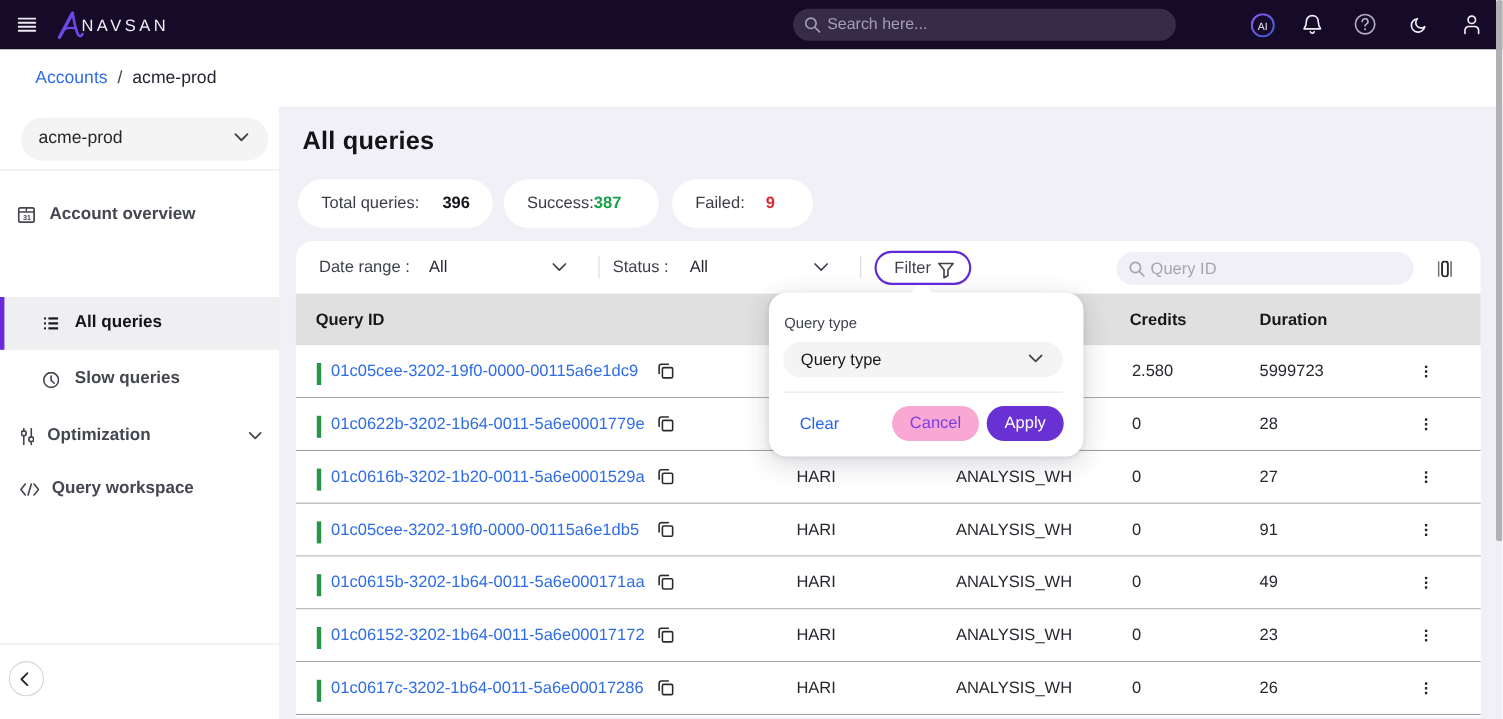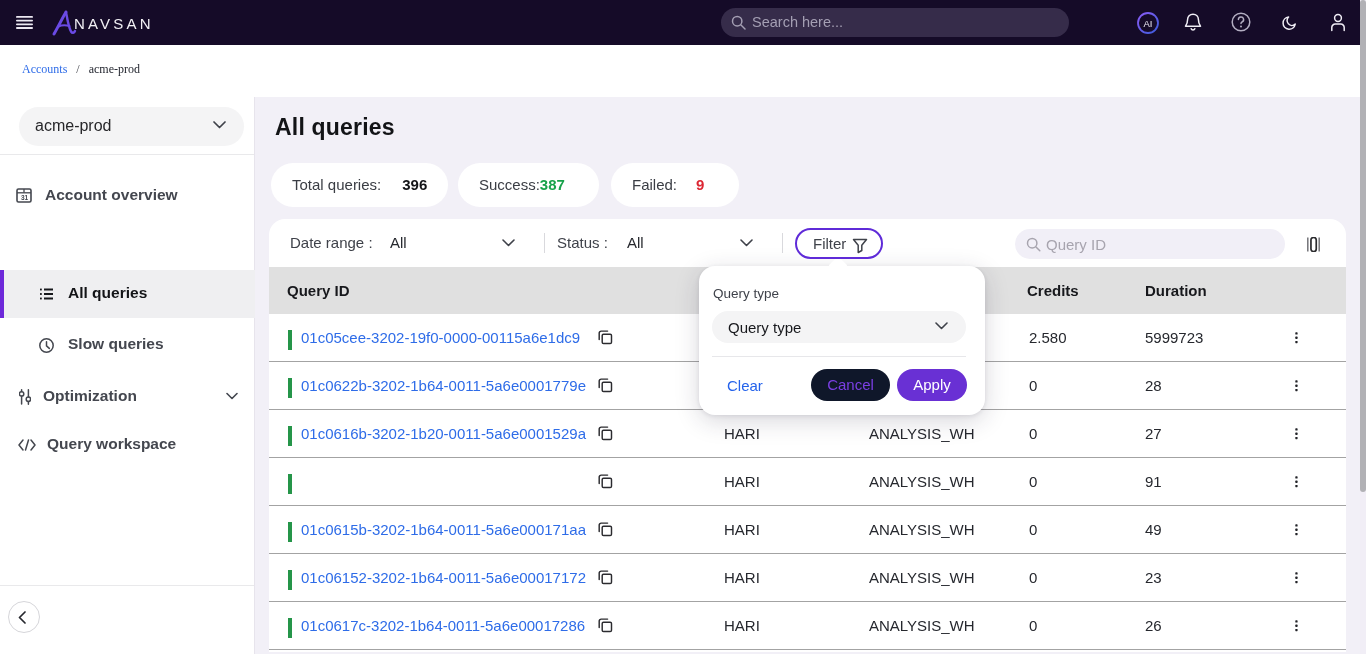--- a/index.html
+++ b/index.html
@@ -12,21 +12,21 @@
   .burger { position:absolute; left:16px; top:16px; }
   .logo { position:absolute; left:51px; top:8px; width:26px; height:30px; }
   .logoword { position:absolute; left:74px; top:15px; color:#f2f1f5; font-size:15px; letter-spacing:3.2px; font-weight:400; }
   .searchpill { position:absolute; left:721px; top:8px; width:348px; height:29px; border-radius:15px; background:#362c4a; color:#a49fb3; font-size:14.5px; line-height:29px; }
   .searchpill svg { position:absolute; left:10px; top:7px; }
   .searchpill span { position:absolute; left:31px; }
   .navicon { position:absolute; top:12px; }
 
   
   .crumbs { position:absolute; left:0; top:45px; width:1366px; height:52px; background:#fff; }
-  .crumbs .inner { position:absolute; left:22px; top:17px; font-size:12px; color:#23262f;font-family:Liberation Serif, serif; }
+  .crumbs .inner { position:absolute; left:32px; top:17px; font-size:16px; color:#23262f; }
   .crumbs a { color:#2e6ce8; text-decoration:none; }
   .crumbs .sep { color:#3f4148; margin:0 9px; }
 
   
   .sidebar { position:absolute; left:0; top:97px; width:255px; height:557px; background:#fff; border-right:1px solid #e7e4ec; }
   .acct { position:absolute; left:19px; top:10px; width:225px; height:39px; background:#f4f4f5; border-radius:20px; }
   .acct span { position:absolute; left:16px; top:10px; font-size:16px; color:#27272a; }
   .acct svg { position:absolute; right:18px; top:14px; }
   .sidediv { position:absolute; left:0; top:57px; width:254px; border-top:1px solid #e9e9eb; }
   .mi { position:absolute; left:0; width:255px; height:48px; color:#44474f; font-size:15.5px; font-weight:700; }
@@ -78,21 +78,21 @@
 
   
   .popup { position:absolute; z-index:5; left:699px; top:266px; width:286px; height:149px; background:#fff; border-radius:16px; box-shadow:0 6px 24px rgba(40,35,60,.18), 0 1px 4px rgba(40,35,60,.10); }
   .popup .arrow { position:absolute; left:132px; top:-7px; width:14px; height:14px; background:#fff; transform:rotate(45deg); border-radius:2px; }
   .popup .plabel { position:absolute; left:14px; top:20px; font-size:13.5px; color:#3f424a; }
   .popup .pselect { position:absolute; left:13px; top:45px; width:254px; height:32px; background:#f4f4f5; border-radius:16px; }
   .popup .pselect span { position:absolute; left:16px; top:8px; font-size:15px; color:#17181c; }
   .popup .pselect svg { position:absolute; right:18px; top:11px; }
   .popup .pdiv { position:absolute; left:13px; top:90px; width:254px; border-top:1px solid #e7e7ea; }
   .popup .clear { position:absolute; left:28px; top:111px; font-size:15px; color:#2563eb; }
-  .popup .cancel { position:absolute; left:112px; top:103px; width:79px; height:32px; background:#0f172a; border-radius:16px; color:#7b3fe4; font-size:15px; text-align:center; line-height:32px; }
+  .popup .cancel { position:absolute; left:112px; top:103px; width:79px; height:32px; background:#f9a8d4; border-radius:16px; color:#7b3fe4; font-size:15px; text-align:center; line-height:32px; }
   .popup .apply { position:absolute; left:198px; top:103px; width:70px; height:32px; background:#6930d4; border-radius:16px; color:#fff; font-size:15px; text-align:center; line-height:32px; }
 
   
   .sbar { position:absolute; right:0; top:0; width:6px; height:654px; background:#f1eef6; }
   .sbar .thumb { position:absolute; left:0; top:0; width:6px; height:492px; background:#b1b1b5; border-radius:3px; }
 </style>
 </head>
 <body>
 <div id="app">
 
@@ -351,20 +351,21 @@
         <svg class="dots" width="3" height="12" viewBox="0 0 3 12">
           <g fill="#222328">
               <rect x="0.3" y="0.3" width="2.3" height="2.3" rx="0.6"></rect>
               <rect x="0.3" y="4.6" width="2.3" height="2.3" rx="0.6"></rect>
               <rect x="0.3" y="8.9" width="2.3" height="2.3" rx="0.6"></rect>
             </g>
         </svg>
       </div>
       <div class="trow" style="top:239px">
         <span class="gbar"></span>
+        <span class="qid">01c05cee-3202-19f0-0000-00115a6e1db5</span>
         <svg class="cpy" style="left:329px" width="15" height="15" viewBox="0 0 15 15">
           <g fill="none" stroke="#2b2b2f" stroke-width="1.45">
             <rect x="4.2" y="4.2" width="9.3" height="9.3" rx="1.3"></rect>
             <path d="M9.6 1.1 H3.1 A1.9 1.9 0 0 0 1.2 3 V9.6" stroke-linecap="round"></path>
           </g>
         </svg>
         <span class="c-user">HARI</span>
         <span class="c-wh">ANALYSIS_WH</span>
         <span class="c-cr">0</span>
         <span class="c-du">91</span>

